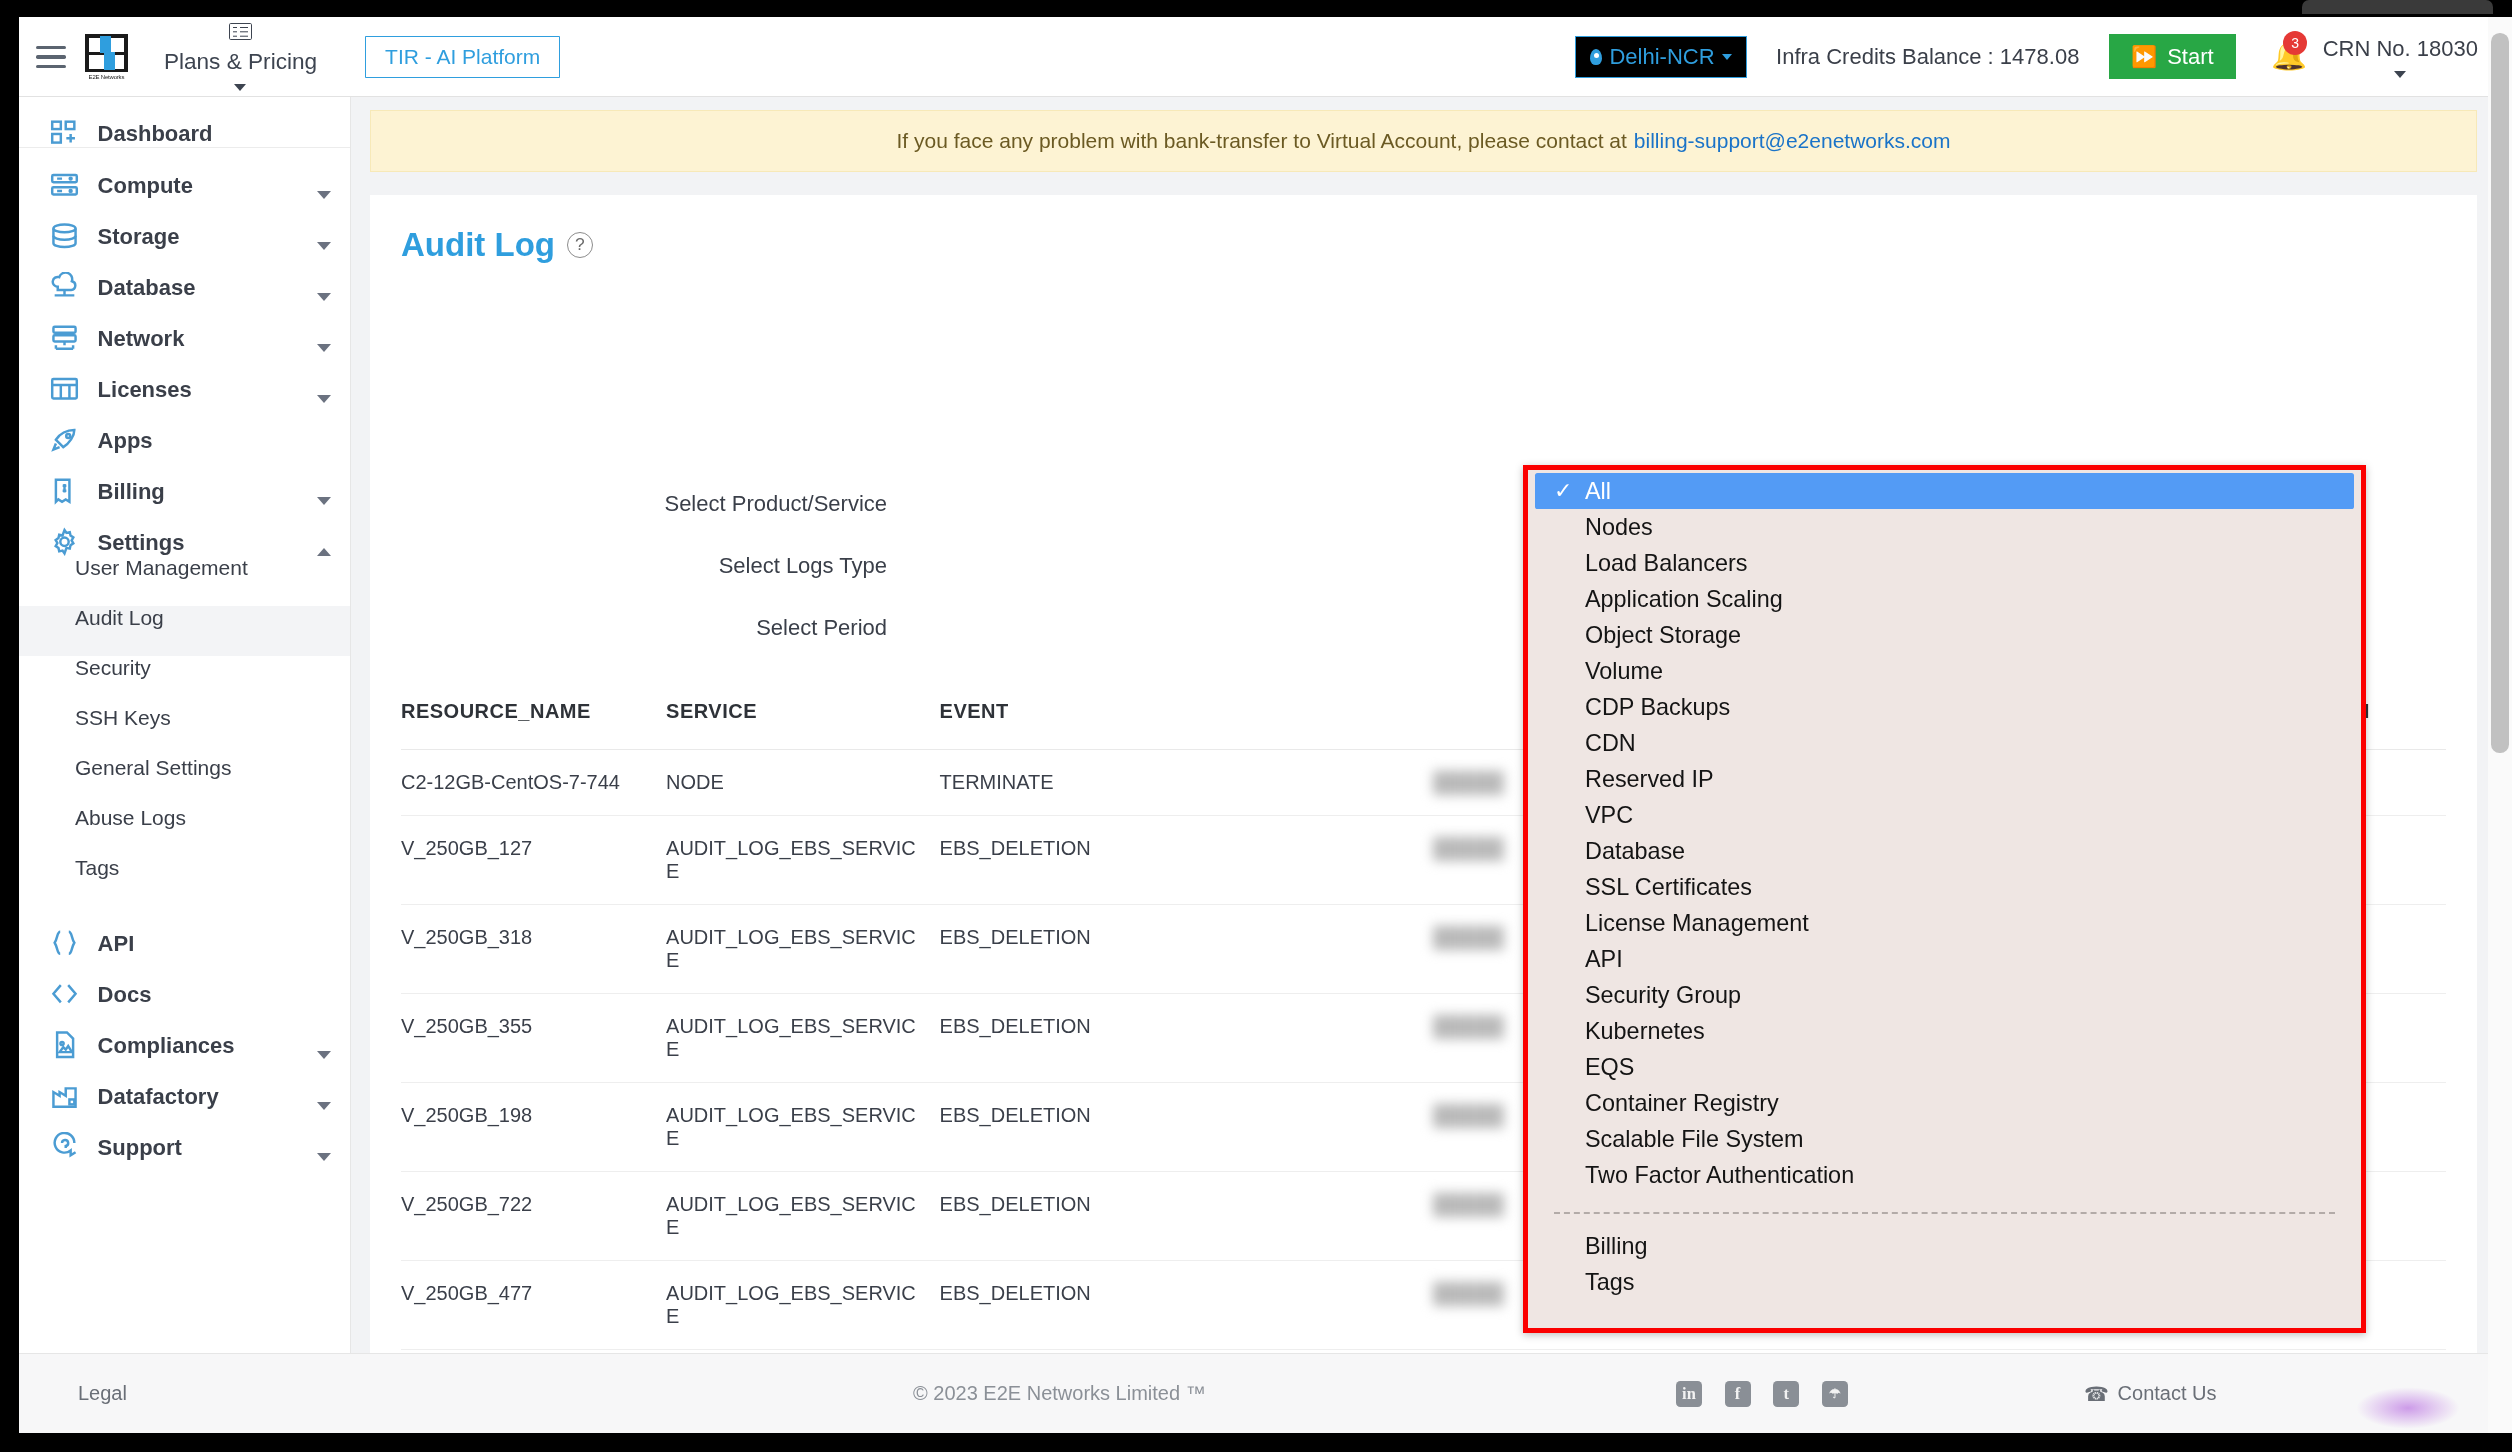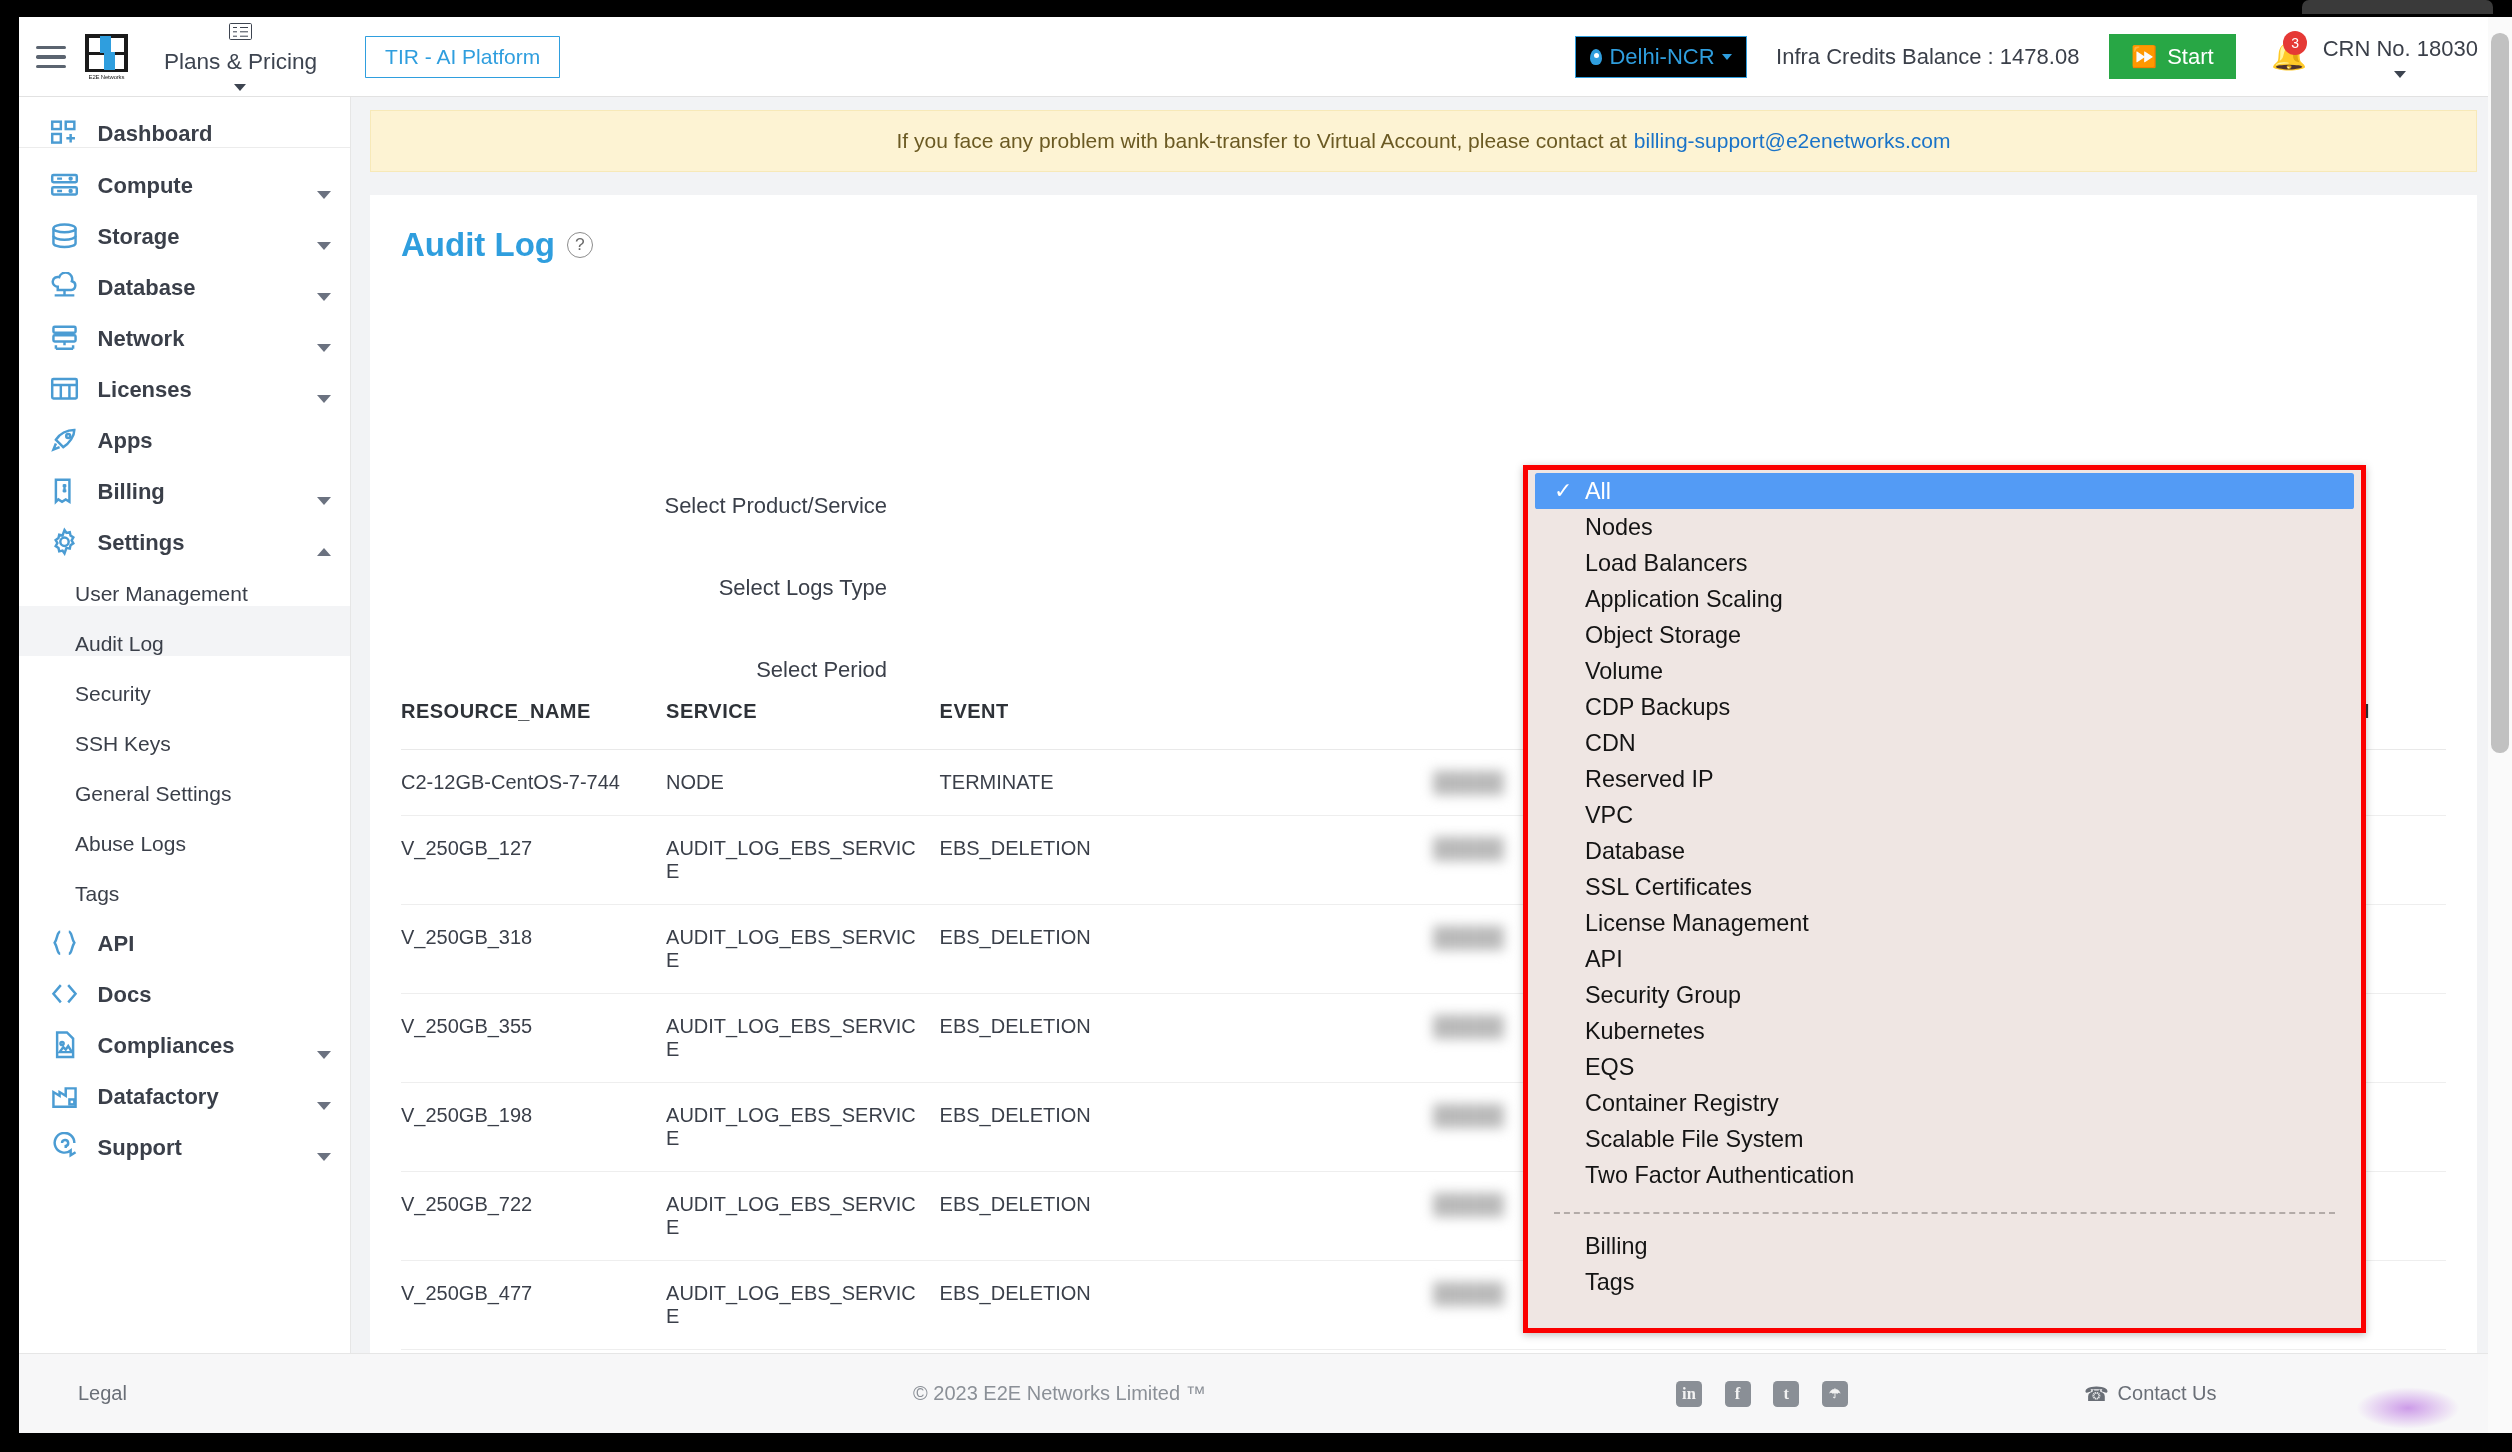--- a/index.html
+++ b/index.html
@@ -88,21 +88,21 @@
     display:flex; align-items:flex-end; height:51px; padding-left:28px; padding-right:19px;
     font-size:22px; font-weight:bold; color:#3a3f49; cursor:pointer;
   }
   .nav-item.first { border-bottom:0.9px solid #ececec; }
   .nav-ico { width:35px; height:29.5px; margin-right:15.6px; flex:none; color:#4b9cd3; }
   .nav-ico svg { width:100%; height:100%; display:block; }
   .nav-spacer { flex:1; }
   .chev { width:0;height:0;border-left:7.8px solid transparent;border-right:7.8px solid transparent;border-top:8.7px solid #6b7280; }
   .chev.up { border-top:none; border-bottom:8.7px solid #6b7280; }
   .sub-item {
-    display:flex; align-items:flex-end; height:50px; padding-left:56px;
+    display:flex; align-items:flex-start; height:50px; padding-left:56px;
     font-size:21px; color:#3a3f49; cursor:pointer; font-weight:normal;
   }
   .sub-item.active { background:#f3f4f6; }
 
   
   .content {
     position:absolute; left:332px; top:80px; width:2145px; height:1336px;
     background:#f2f3f5; overflow:hidden;
   }
   .notice {
@@ -120,21 +120,21 @@
     display:flex; align-items:center; gap:12px;
     padding:31px 0 0 31px; font-size:33px; color:#2f9ede; font-weight:bold;
   }
   .help-circle {
     width:26px; height:26px; border:1.7px solid #8c8c8c; border-radius:50%;
     color:#6b6b6b; font-size:17.4px; display:flex; align-items:center; justify-content:center;
     font-weight:normal; cursor:pointer;
   }
 
   .filters { position:absolute; left:31px; top:260px; width:955px; }
-  .filter-row { height:62px; display:flex; align-items:center;margin-top:20px; }
+  .filter-row { height:62px; display:flex; align-items:flex-end; }
   .filter-label { width:486px; text-align:right; font-size:22px; color:#3a3f49; padding-right:0; }
 
   
   .table-wrap { position:absolute; left:31px; top:486px; right:31px; bottom:0; overflow:hidden; }
   table { width:100%; border-collapse:collapse; table-layout:fixed; }
   thead th {
     text-align:left; font-size:20px; color:#2e3238; font-weight:bold;
     letter-spacing:0.5px; padding:19px 0 26px 0; border-bottom:0.9px solid #e9e9e9;
   }
   tbody td {

